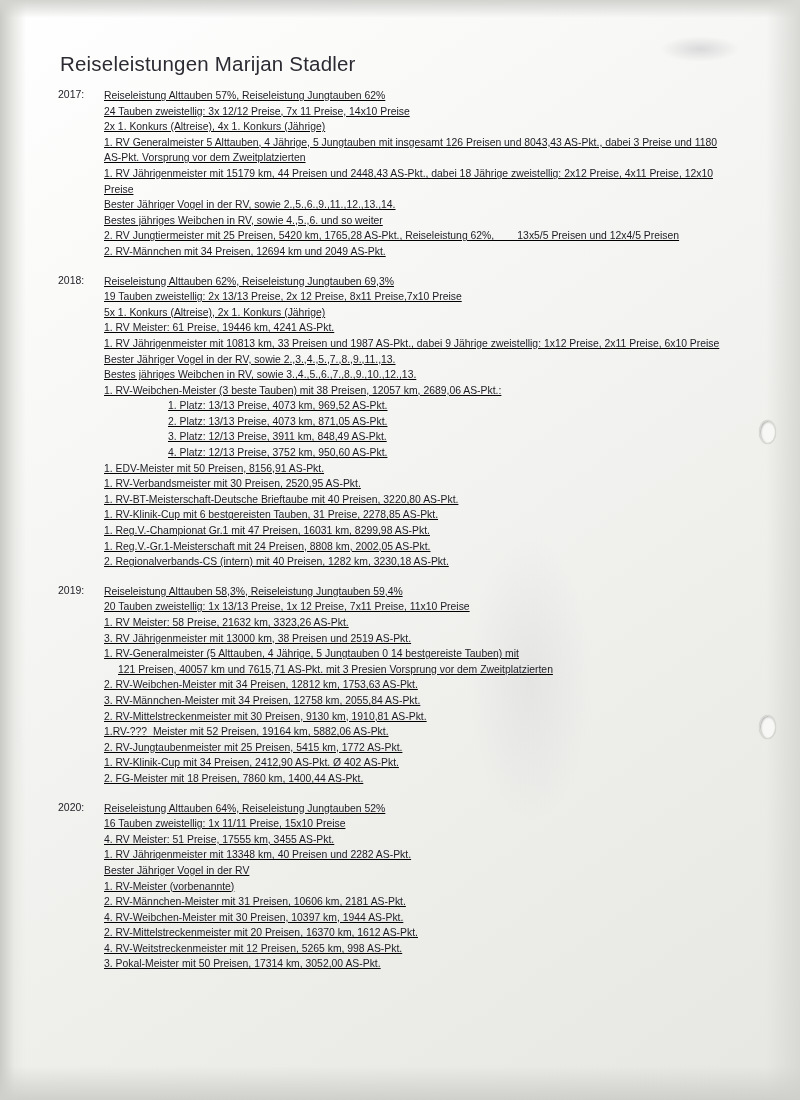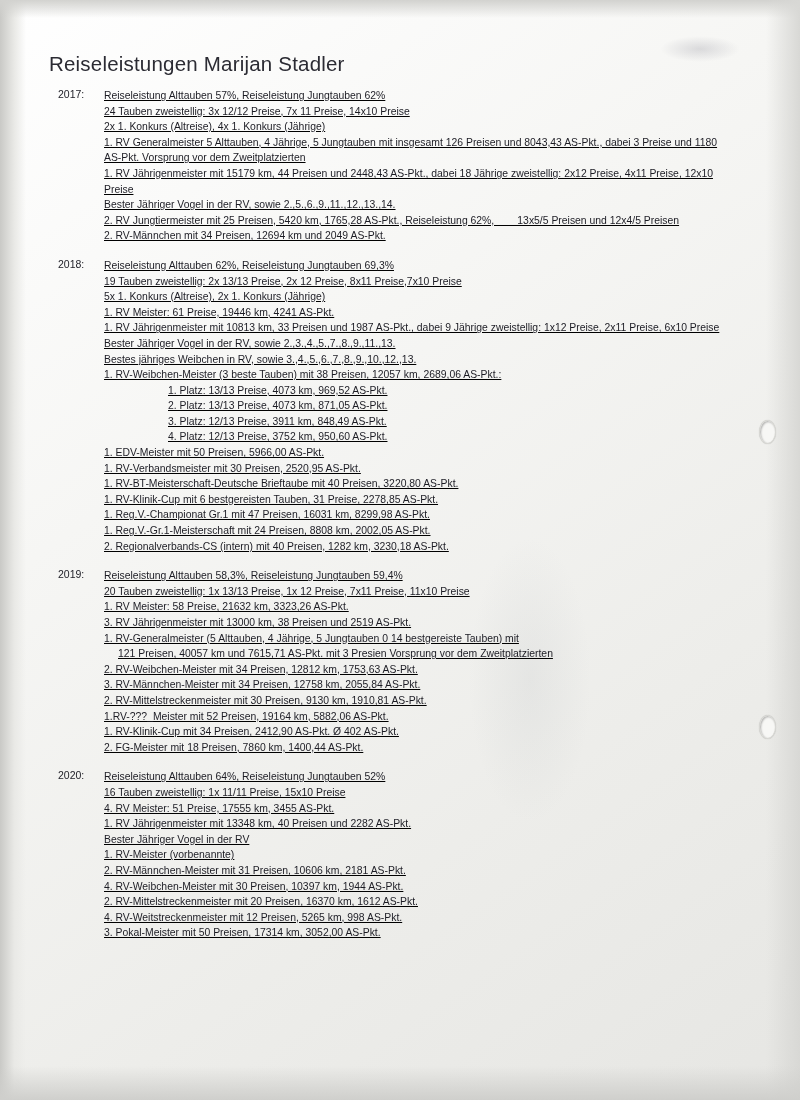--- a/index.html
+++ b/index.html
@@ -65,21 +65,21 @@
   .smudge2 {
     position: absolute;
     left: 470px; top: 540px;
     width: 120px; height: 280px;
     background: radial-gradient(ellipse at center, rgba(160,165,170,.13) 0%, rgba(160,160,160,0) 72%);
     pointer-events: none;
   }
 
   h1.doc-title {
     position: absolute;
-    left: 49px;
+    left: 60px;
     top: 52px;
     margin: 0;
     font-size: 20.5px;
     font-weight: 400;
     letter-spacing: .2px;
     color: #2b2b33;
   }
 
   .content {
     position: absolute;
@@ -133,40 +133,41 @@
         <div class="year-label">2017:</div>
         <div class="lines">
           <div class="line">Reiseleistung Alttauben 57%, Reiseleistung Jungtauben 62%</div>
           <div class="line">24 Tauben zweistellig: 3x 12/12 Preise, 7x 11 Preise, 14x10 Preise</div>
           <div class="line">2x 1. Konkurs (Altreise), 4x 1. Konkurs (Jährige)</div>
           <div class="line">1. RV Generalmeister 5 Alttauben, 4 Jährige, 5 Jungtauben mit insgesamt 126 Preisen und 8043,43 AS-Pkt., dabei 3 Preise und 1180</div>
           <div class="line">AS-Pkt. Vorsprung vor dem Zweitplatzierten</div>
           <div class="line">1. RV Jährigenmeister mit 15179 km, 44 Preisen und 2448,43 AS-Pkt., dabei 18 Jährige zweistellig: 2x12 Preise, 4x11 Preise, 12x10</div>
           <div class="line">Preise</div>
           <div class="line">Bester Jähriger Vogel in der RV, sowie 2.,5.,6.,9.,11.,12.,13.,14.</div>
+          <div class="line">Bestes jähriges Weibchen in RV, sowie 4.,5.,6. und so weiter</div>
           <div class="line">2. RV Jungtiermeister mit 25 Preisen, 5420 km, 1765,28 AS-Pkt., Reiseleistung 62%,        13x5/5 Preisen und 12x4/5 Preisen</div>
           <div class="line">2. RV-Männchen mit 34 Preisen, 12694 km und 2049 AS-Pkt.</div>
         </div>
       </div>
       <div class="year-block">
         <div class="year-label">2018:</div>
         <div class="lines">
           <div class="line">Reiseleistung Alttauben 62%, Reiseleistung Jungtauben 69,3%</div>
           <div class="line">19 Tauben zweistellig: 2x 13/13 Preise, 2x 12 Preise, 8x11 Preise,7x10 Preise</div>
           <div class="line">5x 1. Konkurs (Altreise), 2x 1. Konkurs (Jährige)</div>
           <div class="line">1. RV Meister: 61 Preise, 19446 km, 4241 AS-Pkt.</div>
           <div class="line">1. RV Jährigenmeister mit 10813 km, 33 Preisen und 1987 AS-Pkt., dabei 9 Jährige zweistellig: 1x12 Preise, 2x11 Preise, 6x10 Preise</div>
           <div class="line">Bester Jähriger Vogel in der RV, sowie 2.,3.,4.,5.,7.,8.,9.,11.,13.</div>
           <div class="line">Bestes jähriges Weibchen in RV, sowie 3.,4.,5.,6.,7.,8.,9.,10.,12.,13.</div>
           <div class="line">1. RV-Weibchen-Meister (3 beste Tauben) mit 38 Preisen, 12057 km, 2689,06 AS-Pkt.:</div>
           <div class="line indent-2">1. Platz: 13/13 Preise, 4073 km, 969,52 AS-Pkt.</div>
           <div class="line indent-2">2. Platz: 13/13 Preise, 4073 km, 871,05 AS-Pkt.</div>
           <div class="line indent-2">3. Platz: 12/13 Preise, 3911 km, 848,49 AS-Pkt.</div>
           <div class="line indent-2">4. Platz: 12/13 Preise, 3752 km, 950,60 AS-Pkt.</div>
-          <div class="line">1. EDV-Meister mit 50 Preisen, 5966,00 AS-Pkt.</div>
+          <div class="line">1. EDV-Meister mit 50 Preisen, 8156,91 AS-Pkt.</div>
           <div class="line">1. RV-Verbandsmeister mit 30 Preisen, 2520,95 AS-Pkt.</div>
           <div class="line">1. RV-BT-Meisterschaft-Deutsche Brieftaube mit 40 Preisen, 3220,80 AS-Pkt.</div>
           <div class="line">1. RV-Klinik-Cup mit 6 bestgereisten Tauben, 31 Preise, 2278,85 AS-Pkt.</div>
           <div class="line">1. Reg.V.-Championat Gr.1 mit 47 Preisen, 16031 km, 8299,98 AS-Pkt.</div>
           <div class="line">1. Reg.V.-Gr.1-Meisterschaft mit 24 Preisen, 8808 km, 2002,05 AS-Pkt.</div>
           <div class="line">2. Regionalverbands-CS (intern) mit 40 Preisen, 1282 km, 3230,18 AS-Pkt.</div>
         </div>
       </div>
       <div class="year-block">
         <div class="year-label">2019:</div>
@@ -174,20 +175,21 @@
           <div class="line">Reiseleistung Alttauben 58,3%, Reiseleistung Jungtauben 59,4%</div>
           <div class="line">20 Tauben zweistellig: 1x 13/13 Preise, 1x 12 Preise, 7x11 Preise, 11x10 Preise</div>
           <div class="line">1. RV Meister: 58 Preise, 21632 km, 3323,26 AS-Pkt.</div>
           <div class="line">3. RV Jährigenmeister mit 13000 km, 38 Preisen und 2519 AS-Pkt.</div>
           <div class="line">1. RV-Generalmeister (5 Alttauben, 4 Jährige, 5 Jungtauben 0 14 bestgereiste Tauben) mit</div>
           <div class="line indent-1">121 Preisen, 40057 km und 7615,71 AS-Pkt. mit 3 Presien Vorsprung vor dem Zweitplatzierten</div>
           <div class="line">2. RV-Weibchen-Meister mit 34 Preisen, 12812 km, 1753,63 AS-Pkt.</div>
           <div class="line">3. RV-Männchen-Meister mit 34 Preisen, 12758 km, 2055,84 AS-Pkt.</div>
           <div class="line">2. RV-Mittelstreckenmeister mit 30 Preisen, 9130 km, 1910,81 AS-Pkt.</div>
           <div class="line">1.RV-???_Meister mit 52 Preisen, 19164 km, 5882,06 AS-Pkt.</div>
+          <div class="line">2. RV-Jungtaubenmeister mit 25 Preisen, 5415 km, 1772 AS-Pkt.</div>
           <div class="line">1. RV-Klinik-Cup mit 34 Preisen, 2412,90 AS-Pkt. Ø 402 AS-Pkt.</div>
           <div class="line">2. FG-Meister mit 18 Preisen, 7860 km, 1400,44 AS-Pkt.</div>
         </div>
       </div>
       <div class="year-block">
         <div class="year-label">2020:</div>
         <div class="lines">
           <div class="line">Reiseleistung Alttauben 64%, Reiseleistung Jungtauben 52%</div>
           <div class="line">16 Tauben zweistellig: 1x 11/11 Preise, 15x10 Preise</div>
           <div class="line">4. RV Meister: 51 Preise, 17555 km, 3455 AS-Pkt.</div>

